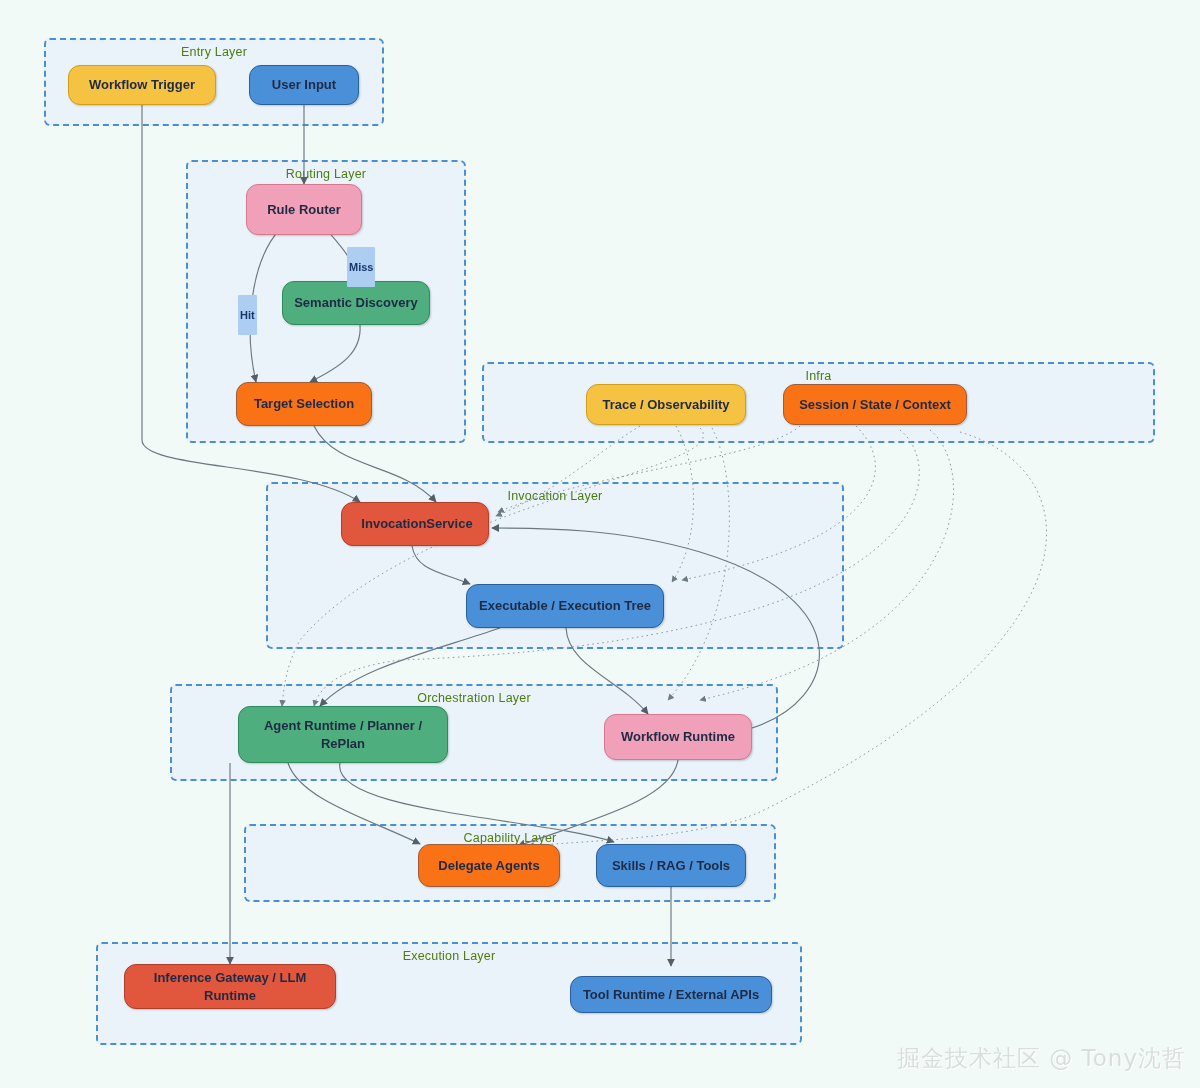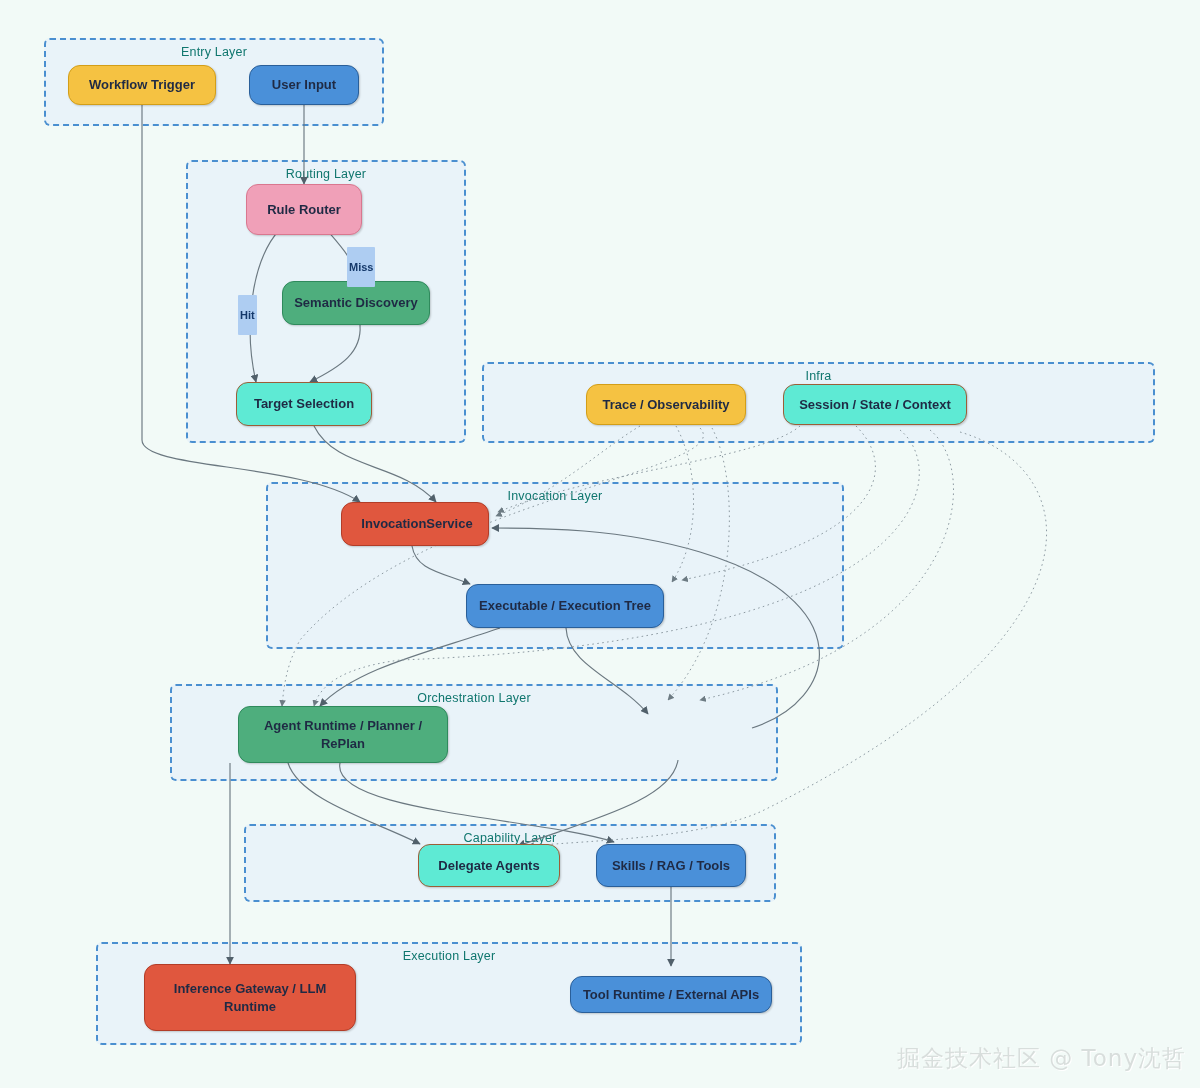--- a/index.html
+++ b/index.html
@@ -35,21 +35,21 @@
     border-radius: 6px;
     background: #e9f3f9;
   }
   .layer-title {
     position: absolute;
     left: 0;
     right: 0;
     top: 5px;
     text-align: center;
     font-size: 12.5px;
-    color: #0f766e;
+    color: #4d7c0f;
     letter-spacing: .2px;
     white-space: nowrap;
   }
   .node {
     position: absolute;
     box-sizing: border-box;
     border-radius: 12px;
     display: flex;
     align-items: center;
     justify-content: center;
@@ -58,21 +58,21 @@
     font-weight: bold;
     color: #1f2a44;
     line-height: 1.35;
     padding: 4px 8px;
     box-shadow: 1px 1px 2px rgba(0,0,0,0.18);
   }
   .n-yellow { background: #f5c242; border: 1.6px solid #d39e18; }
   .n-blue   { background: #4a90d9; border: 1.6px solid #2a5f99; }
   .n-pink   { background: #f0a0b8; border: 1.6px solid #d9778f; }
   .n-green  { background: #4eae7d; border: 1.6px solid #2f8a5c; }
-  .n-brown  { background: #5eead4; border: 1.6px solid #9c5e38; }
+  .n-brown  { background: #f97316; border: 1.6px solid #9c5e38; }
   .n-red    { background: #e0573e; border: 1.6px solid #b23d28; }
   .edge-label {
     position: absolute;
     font-size: 11px;
     font-weight: bold;
     color: #15396b;
     background: #aecdf2;
     padding: 14px 2px;
     border-radius: 1px;
     white-space: nowrap;
@@ -211,30 +211,33 @@
   </div>
 
   <div class="node n-blue" style="left:466px; top:584px; width:198px; height:44px;">
     <span>Executable / Execution Tree</span>
   </div>
 
   <div class="node n-green" style="left:238px; top:706px; width:210px; height:57px;">
     <span>Agent Runtime / Planner / RePlan</span>
   </div>
 
+  <div class="node n-pink" style="left:604px; top:714px; width:148px; height:46px;">
+    <span>Workflow Runtime</span>
+  </div>
 
   <div class="node n-brown" style="left:418px; top:844px; width:142px; height:43px;">
     <span>Delegate Agents</span>
   </div>
 
   <div class="node n-blue" style="left:596px; top:844px; width:150px; height:43px;">
     <span>Skills / RAG / Tools</span>
   </div>
 
-  <div class="node n-red" style="left:124px; top:964px; width:212px; height:67px;margin-left:20px;">
+  <div class="node n-red" style="left:124px; top:964px; width:212px; height:45px;">
     <span>Inference Gateway / LLM Runtime</span>
   </div>
 
   <div class="node n-blue" style="left:570px; top:976px; width:202px; height:37px;">
     <span>Tool Runtime / External APIs</span>
   </div>
 
   <div class="edge-label" style="left:238px; top:295px;">Hit</div>
   <div class="edge-label" style="left:347px; top:247px;">Miss</div>
 

